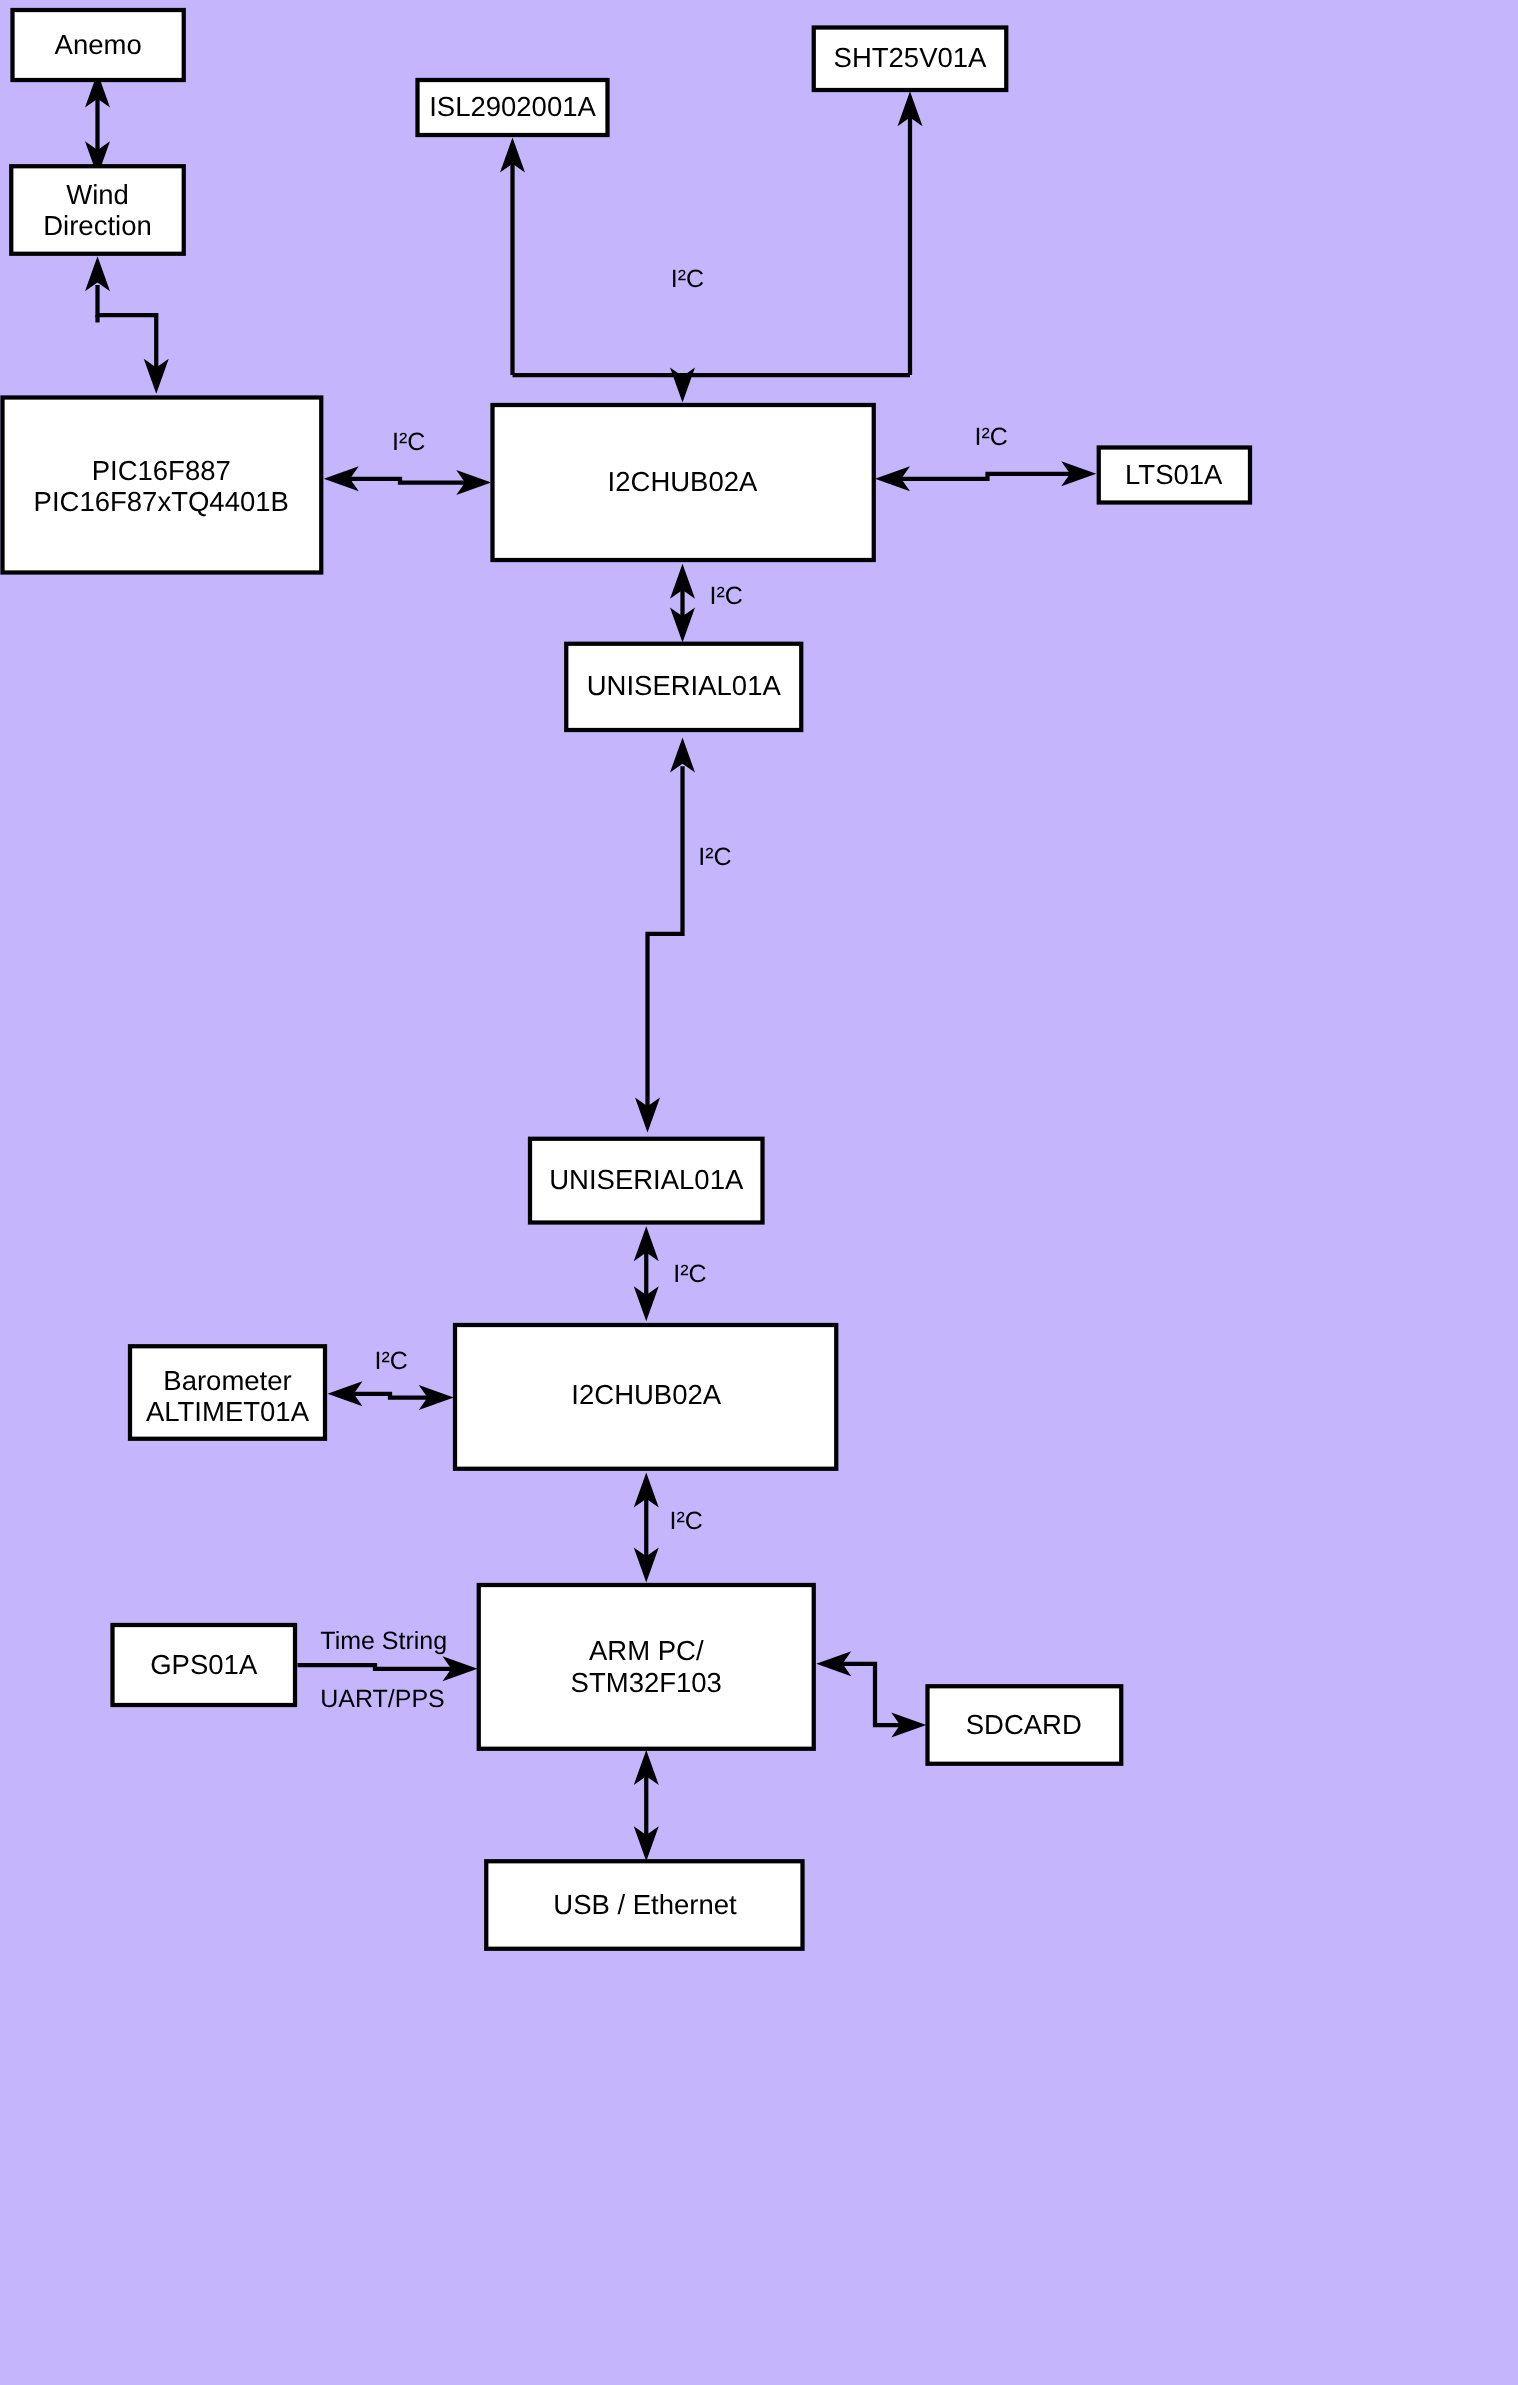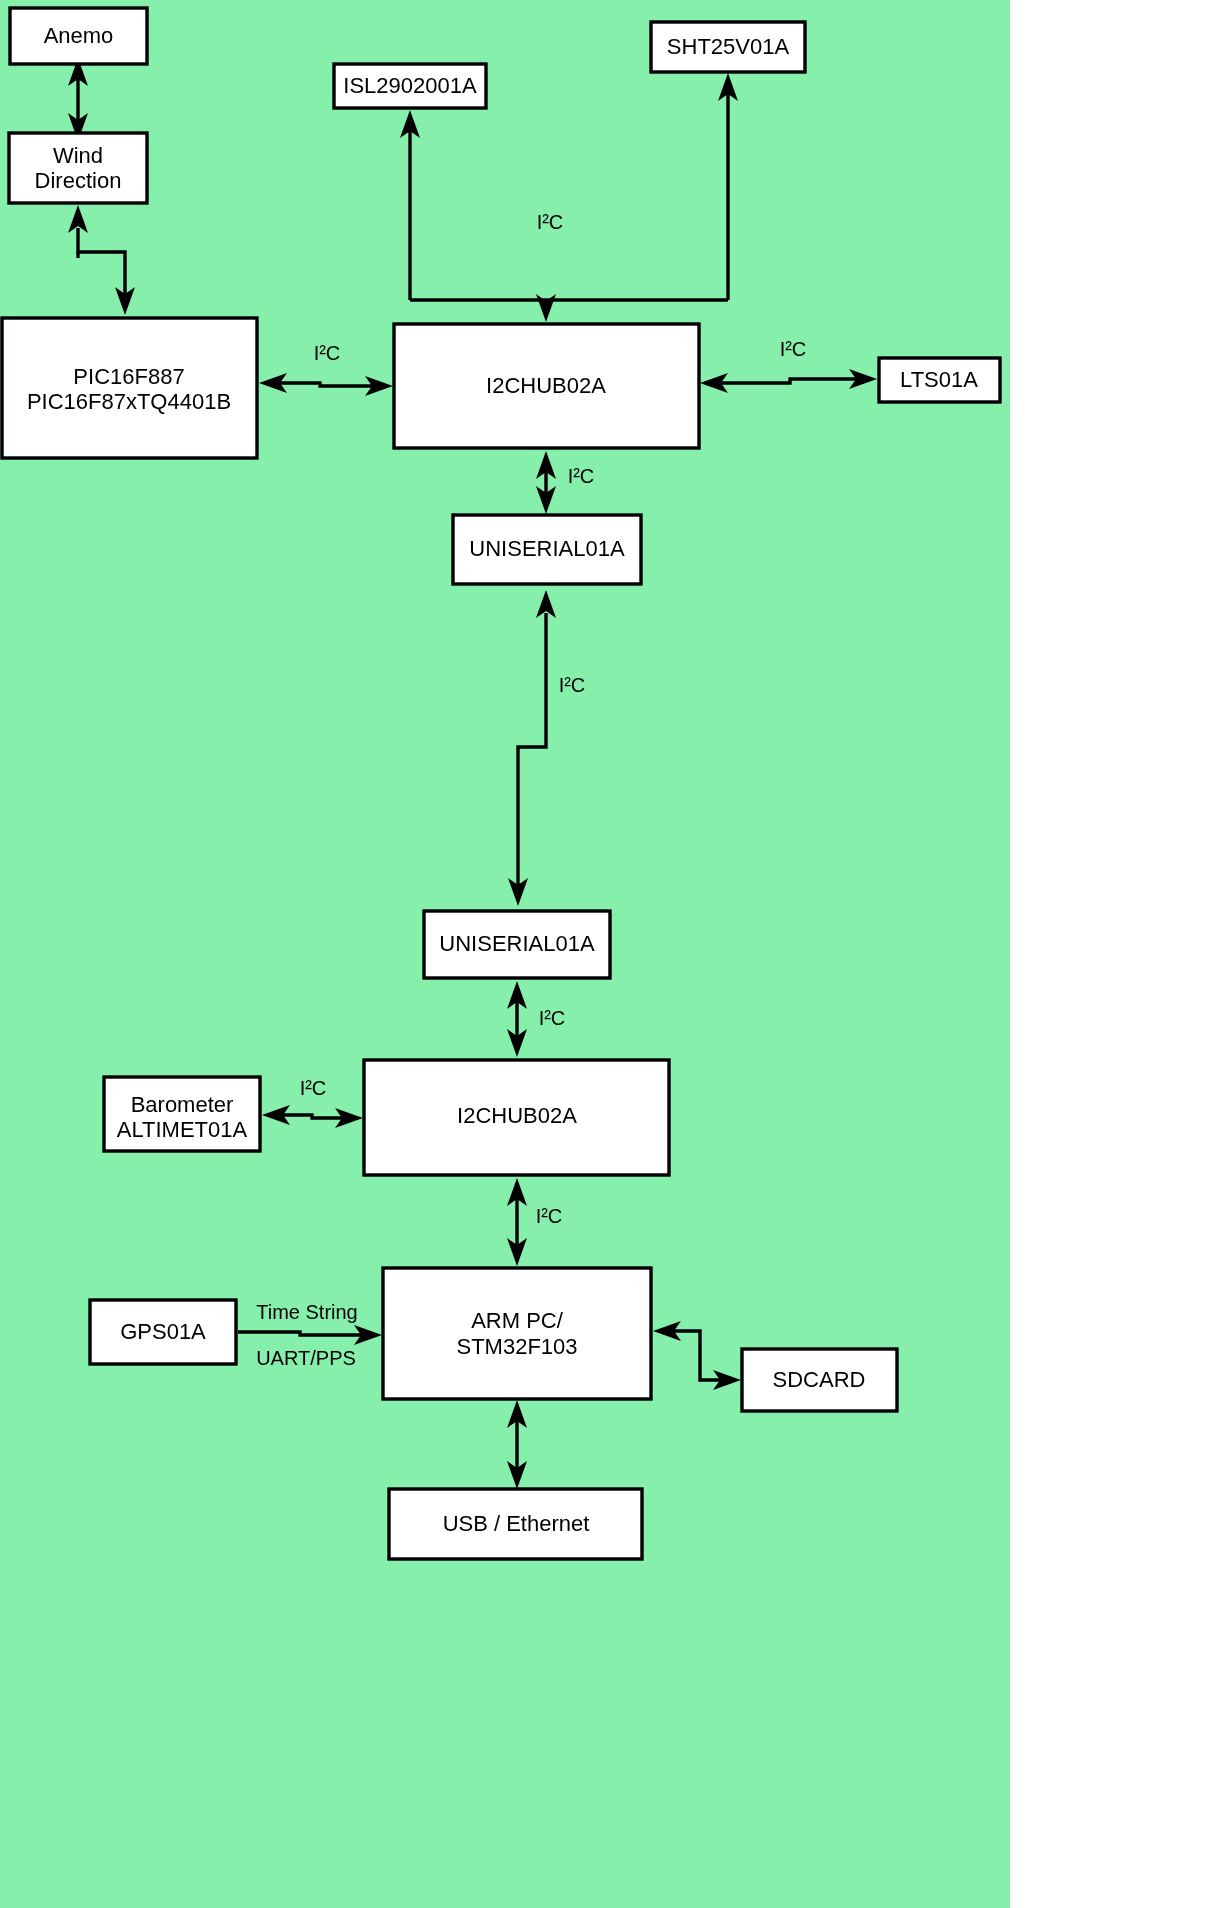--- a/index.html
+++ b/index.html
@@ -5,23 +5,23 @@
   html, body {
     margin: 0;
     padding: 0;
     background: #ffffff;
   }
   body {
     font-family: "Liberation Sans", sans-serif;
   }
   #diagram-root {
     position: relative;
-    width: 1010px;
+    width: 1214px;
     height: 1908px;
-    background: #86efac;
+    background: #c4b5fd;
     overflow: hidden;
   }
   svg#diagram-svg {
     position: absolute;
     top: 0;
     left: 0;
     width: 1214px;
     height: 1908px;
     display: block;
   }

